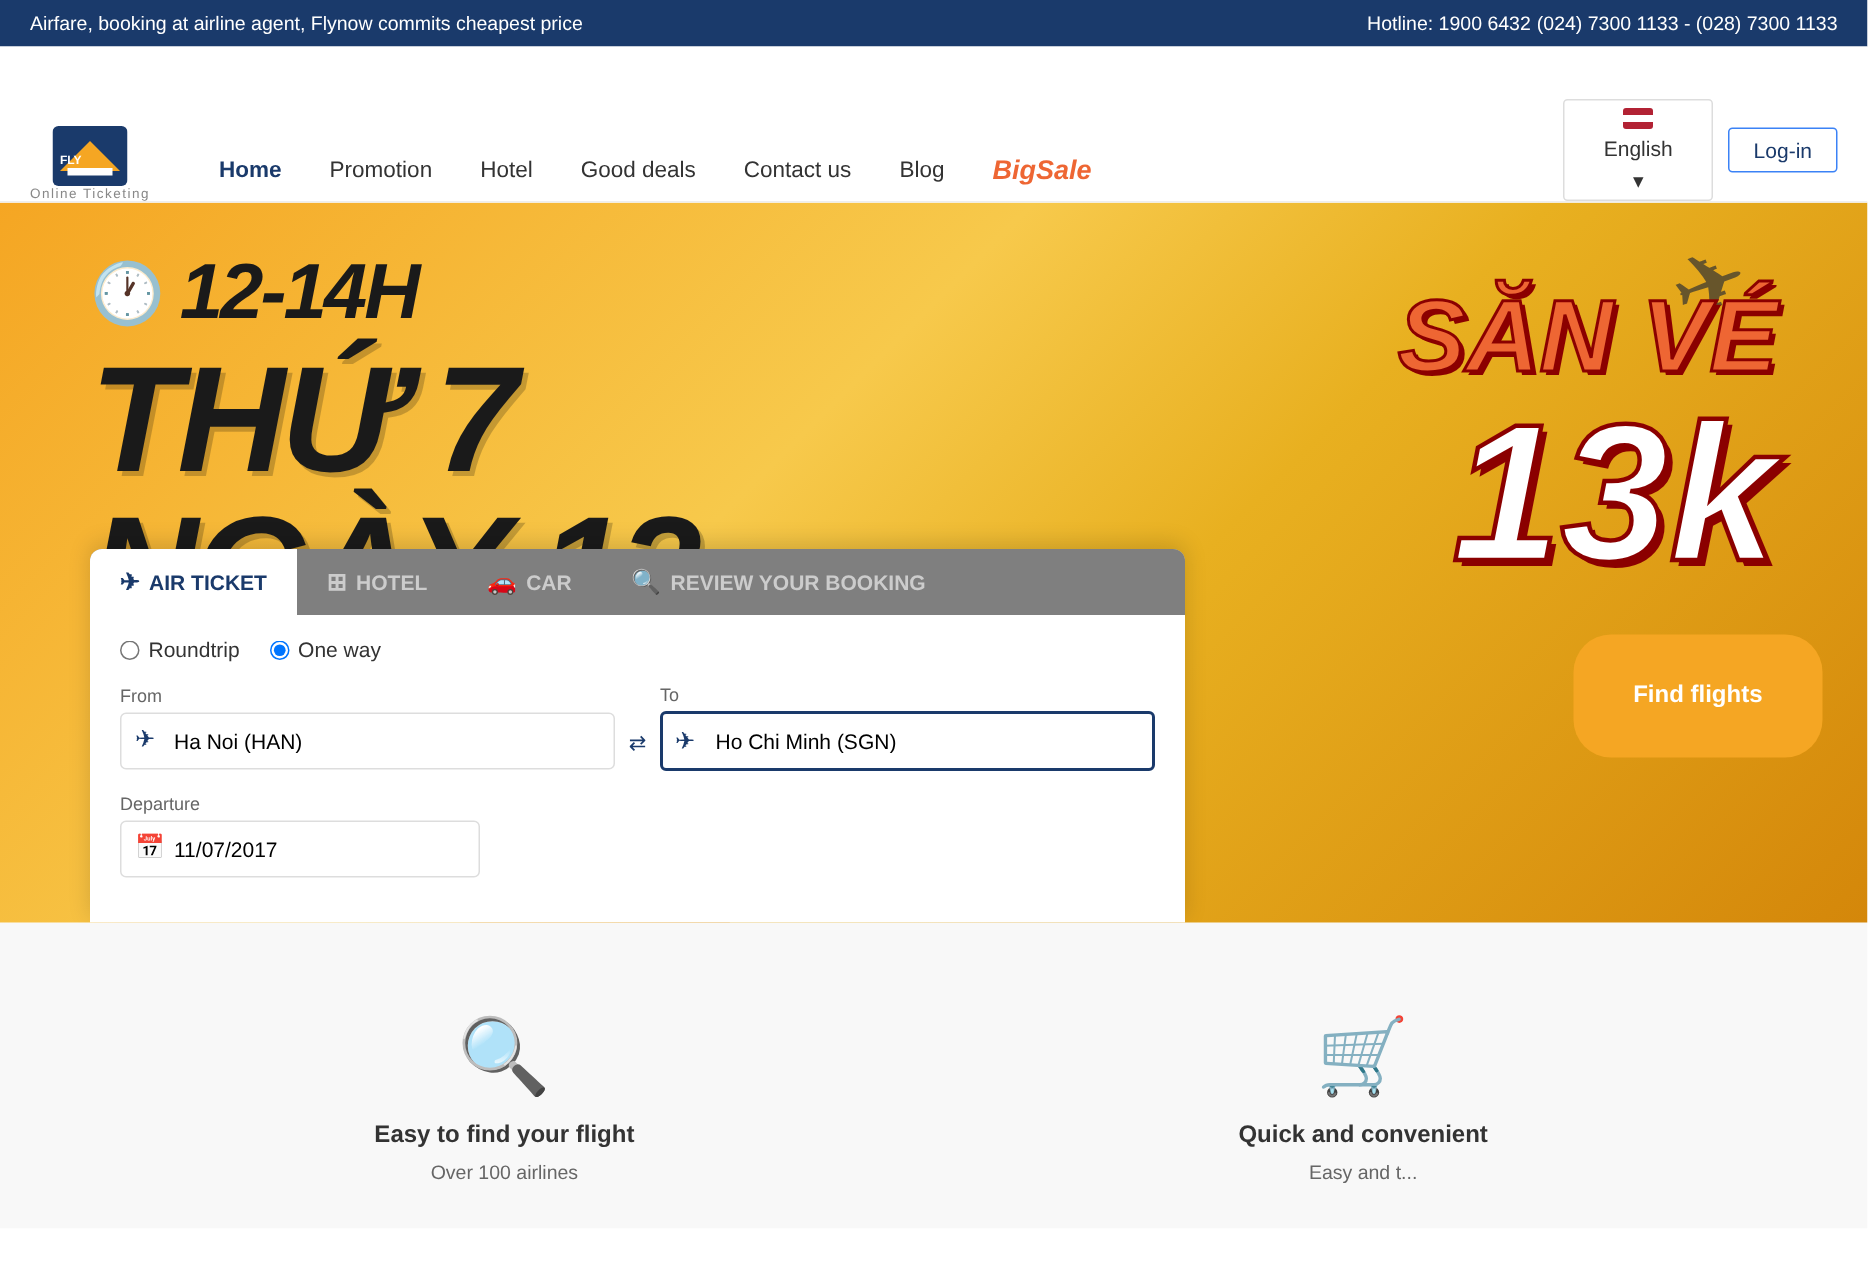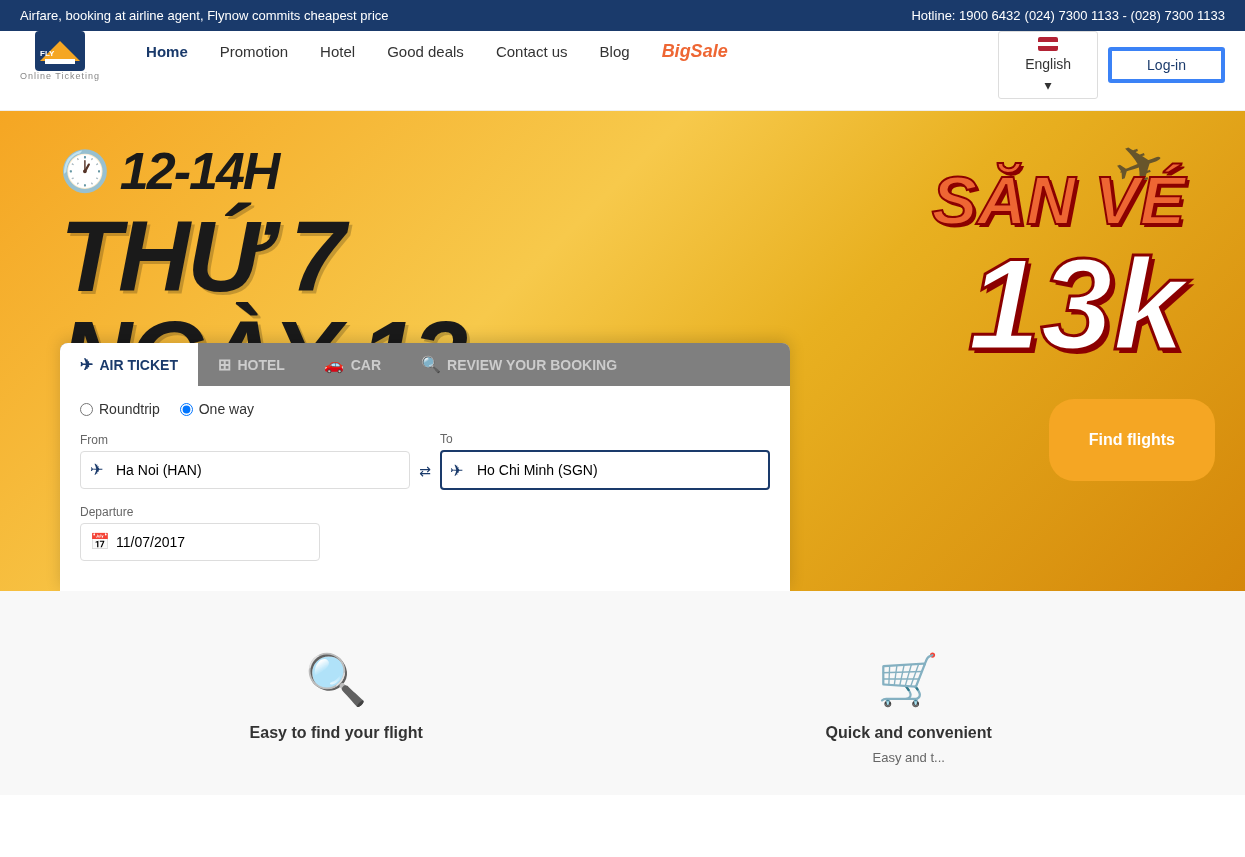--- a/index.html
+++ b/index.html
@@ -14,23 +14,23 @@
       align-items: center;
       padding: 8px 20px;
       font-size: 13px;
     }
     .top-banner-right { display: flex; gap: 4px; }
 
     
     .header {
       background: #fff;
       display: flex;
-      align-items: flex-start;
+      align-items: flex-end;
       padding: 0 20px;
-      height: 80px;
+      height: 104px;
       border-bottom: 1px solid #eee;
       position: relative;
       z-index: 10;
     }
     .logo {
       display: flex;
       flex-direction: column;
       align-items: center;
       margin-right: 30px;
       cursor: pointer;
@@ -78,23 +78,23 @@
     .flag-icon {
       width: 20px;
       height: 14px;
       background: linear-gradient(to bottom, #b22234 33%, #fff 33%, #fff 66%, #b22234 66%);
       border-radius: 2px;
       position: relative;
       overflow: hidden;
     }
     .login-btn {
       background: none;
-      border: 4px solid #3b82f6;
+      border: 1px solid #3b82f6;
       color: #1a3a6b;
-      padding: 6px 35px;
+      padding: 6px 16px;
       border-radius: 3px;
       cursor: pointer;
       font-size: 14px;
     }
 
     
     .hero {
       width: 100%;
       height: 480px;
       background: linear-gradient(135deg, #f5a623 0%, #f7c94b 40%, #e8b020 60%, #d4870a 100%);
@@ -444,19 +444,20 @@
     </div>
   </div>
 
   <button class="find-btn" style="position:absolute;right:30px;bottom:110px;z-index:30;">Find flights</button>
 </div>
 
 <div class="bottom-section">
   <div class="feature-card">
     <div class="feature-icon">🔍</div>
     <div class="feature-title">Easy to find your flight</div>
+    <div class="feature-desc">Over 100 airlines</div>
   </div>
   <div class="feature-card">
     <div class="feature-icon">🛒</div>
     <div class="feature-title">Quick and convenient</div>
     <div class="feature-desc">Easy and t...</div>
   </div>
 </div>
 
 </body></html>

